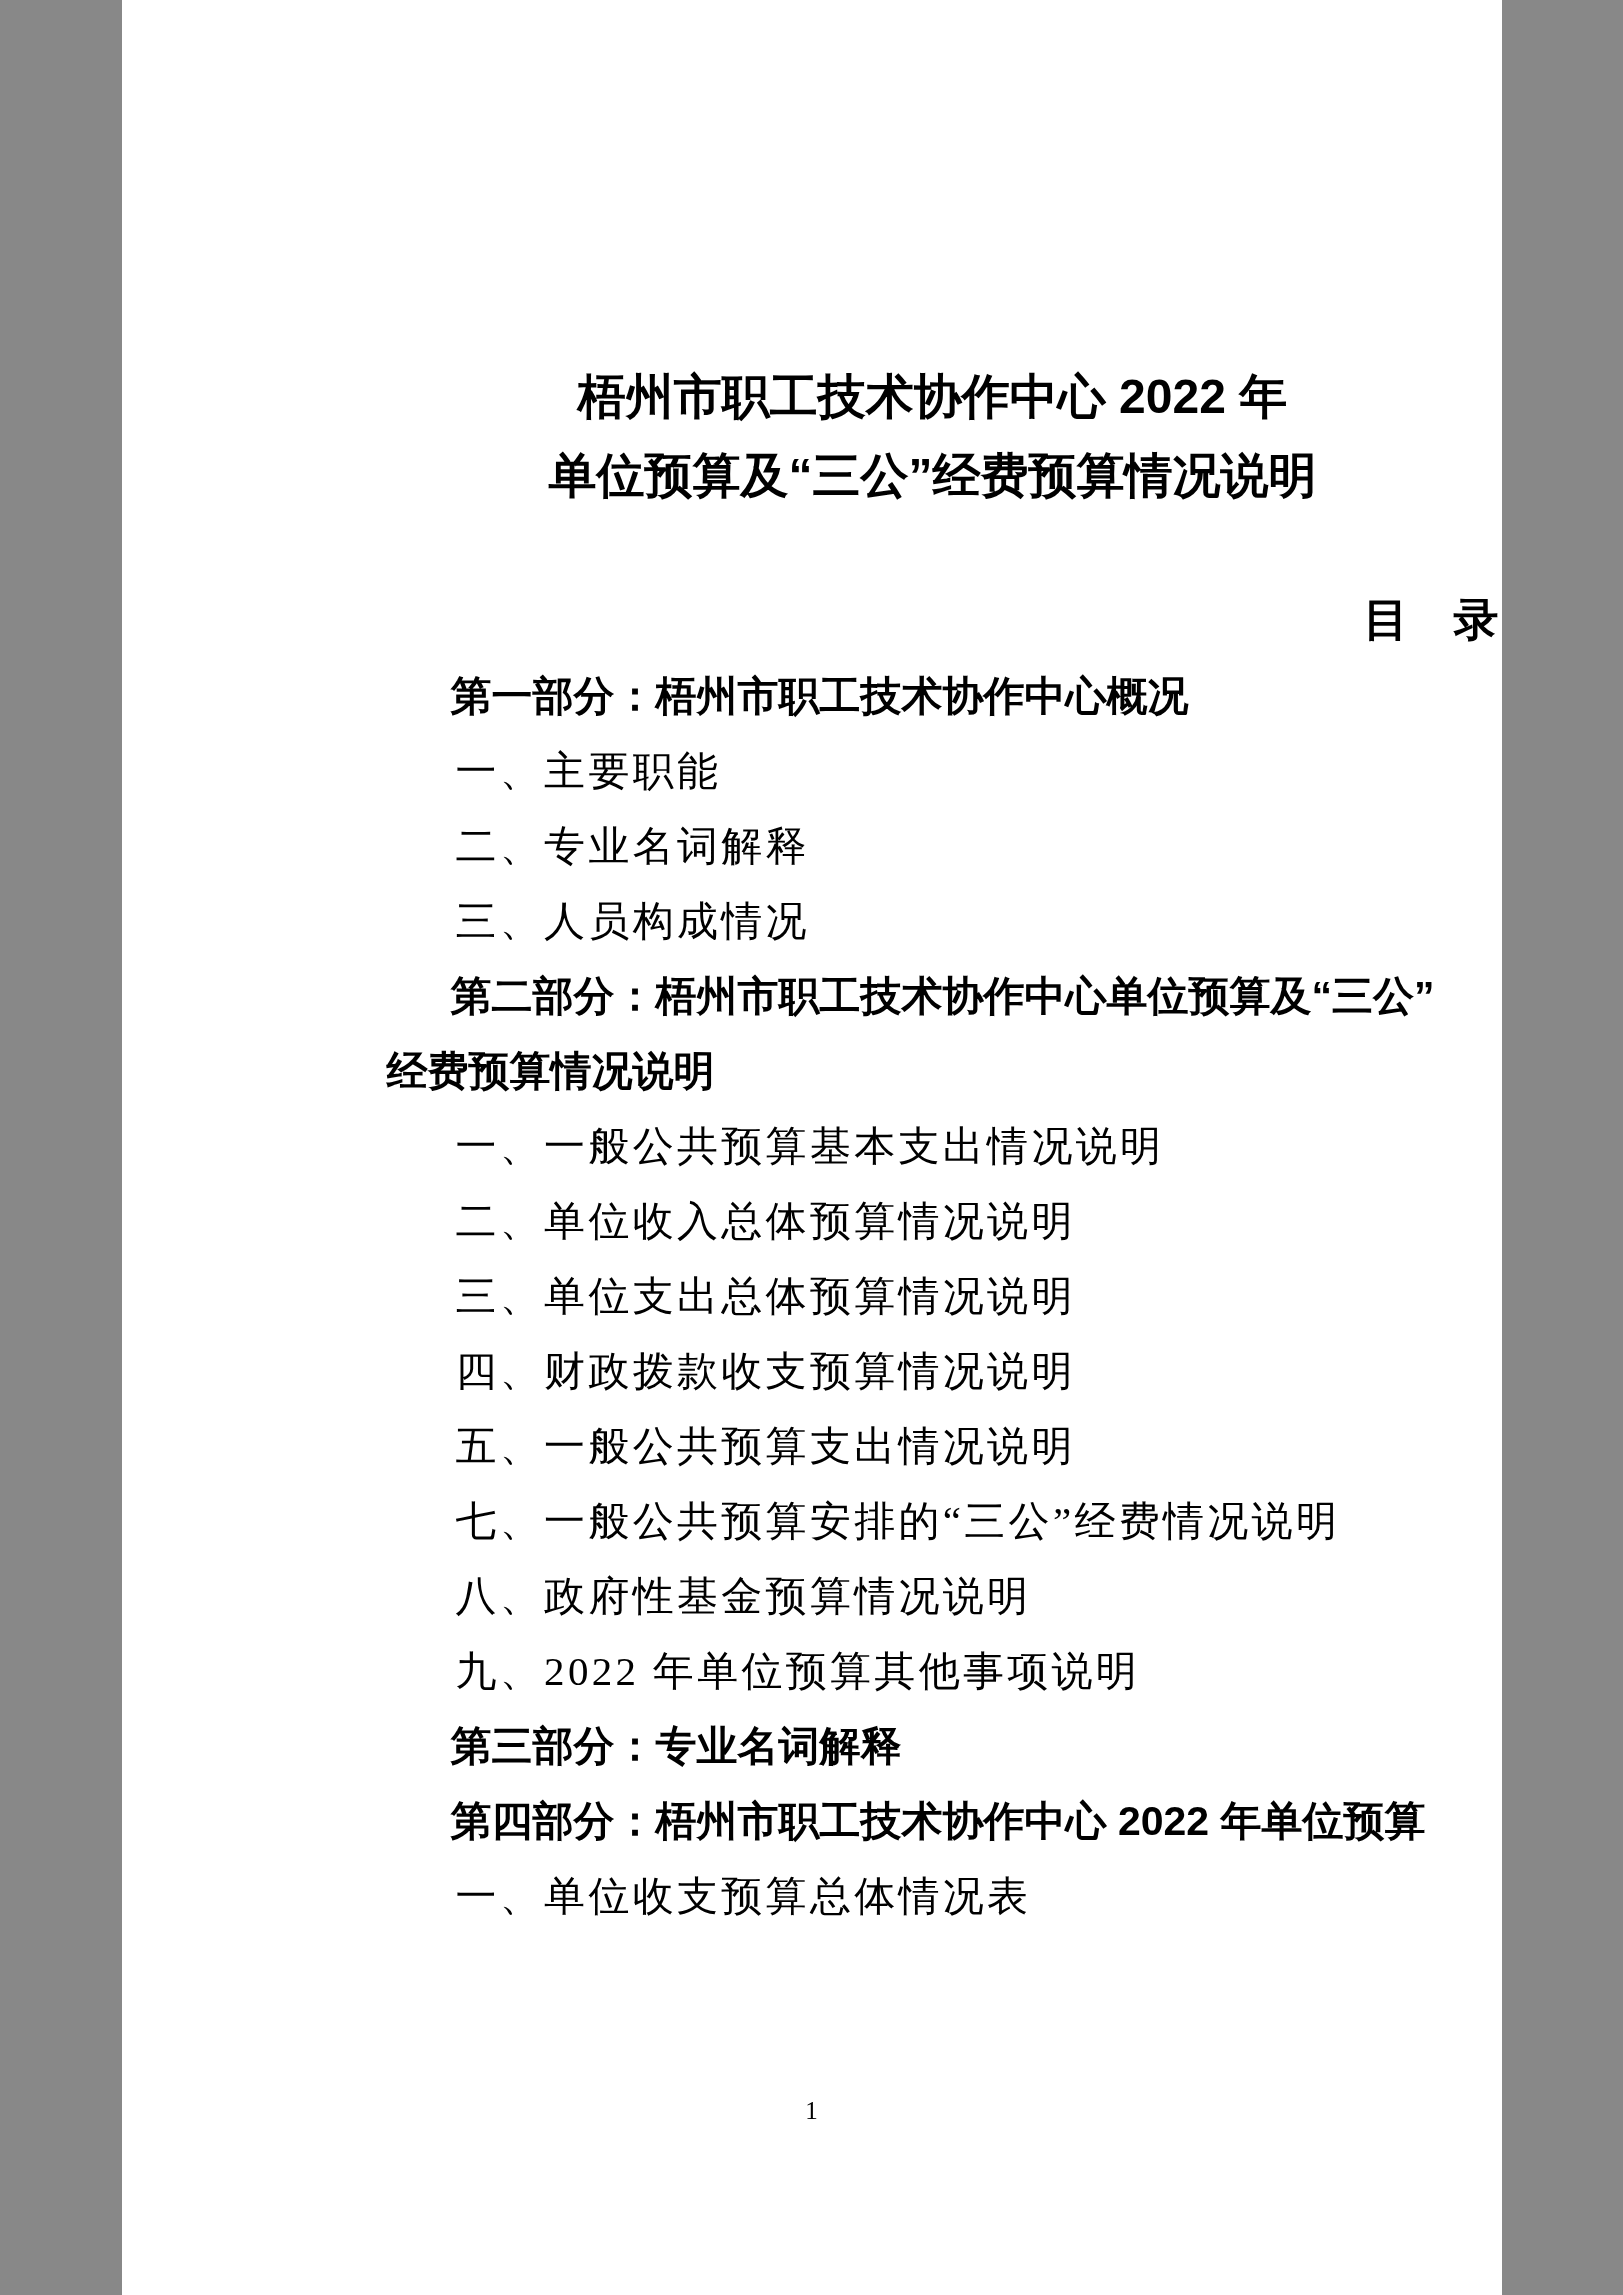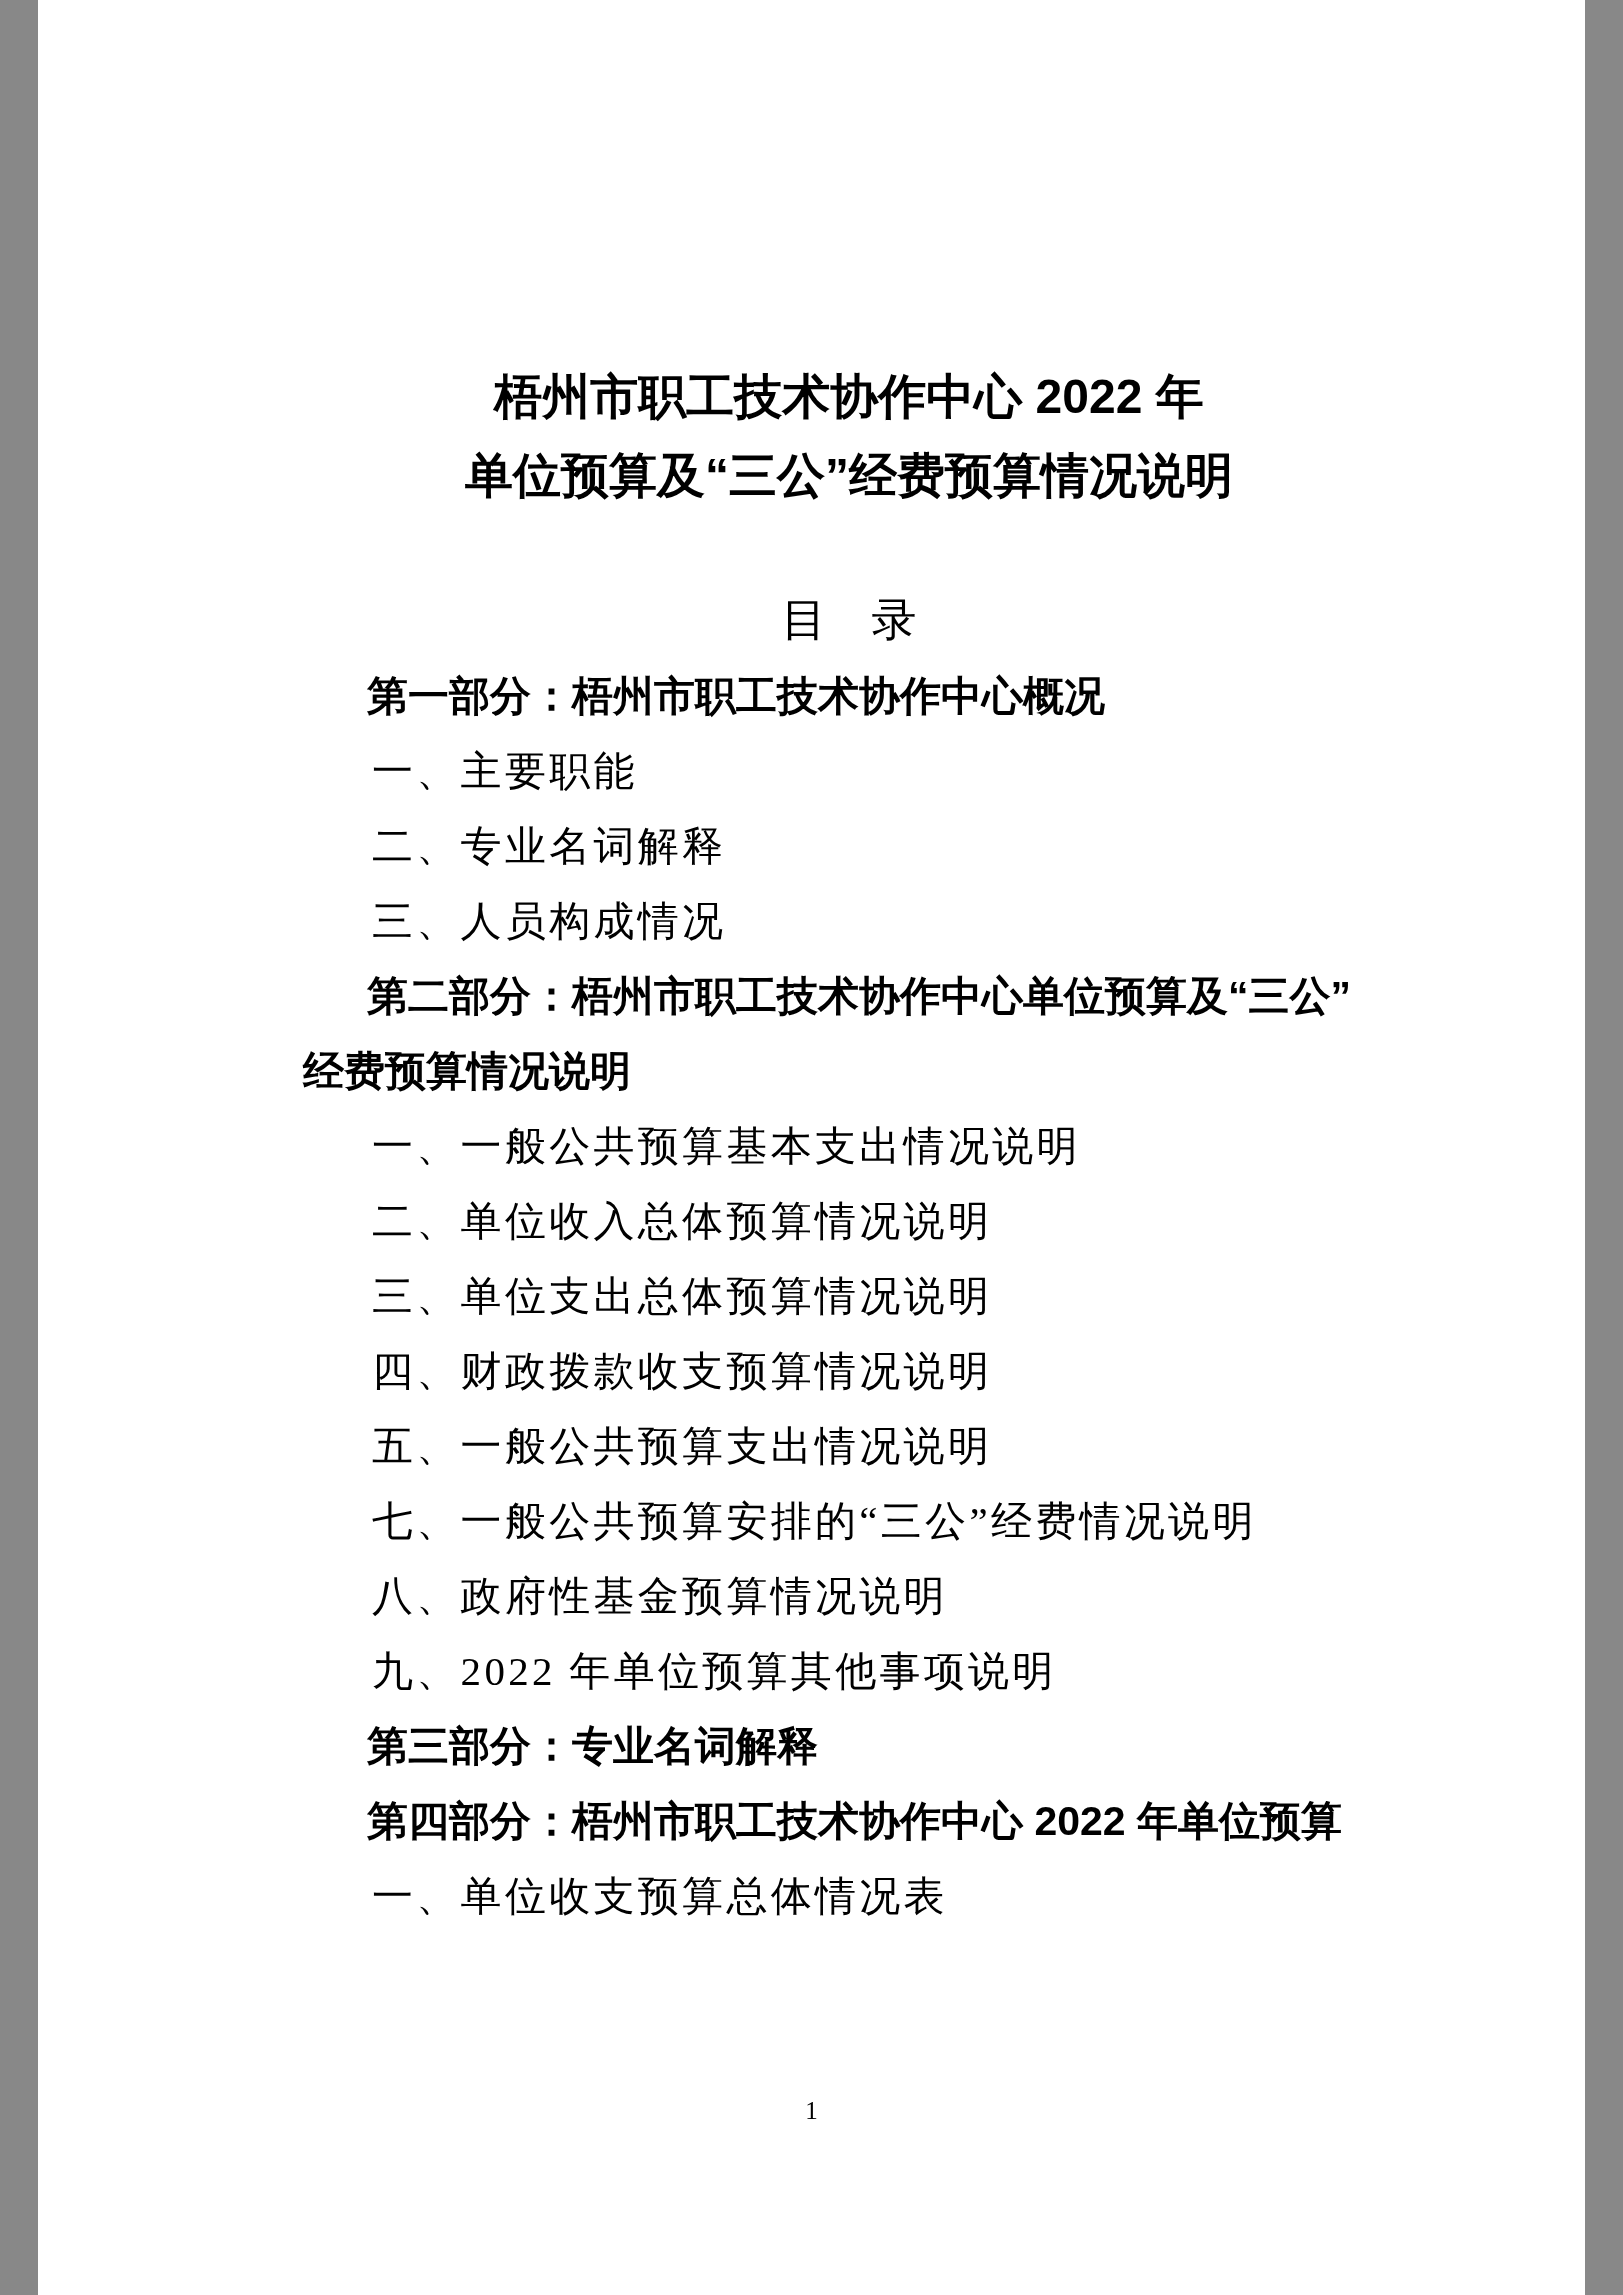--- a/index.html
+++ b/index.html
@@ -2,21 +2,21 @@
 <html style="font-size:10.5px"><head>
 <meta charset="utf-8">
 <style>
   html, body {
     margin: 0;
     padding: 0;
     background: #888;
   }
   .page {
     position: relative;
-    width: 1547px;
+    width: 1380px;
     height: 2295px;
     margin: 0 auto;
     background: #ffffff;
     color: #000000;
     overflow: hidden;
   }
   .content {
     position: absolute;
     left: 245px;
     top: 0;
@@ -29,24 +29,24 @@
     font-family: "Liberation Sans", sans-serif;
     font-weight: bold;
     font-size: 48px;
     line-height: 79px;
     text-align: center;
     white-space: nowrap;
   }
   .toc-heading {
     margin-top: 65px;
     font-family: "Liberation Sans", sans-serif;
-    font-weight: normal;
+    font-weight: bold;
     font-size: 45px;
     line-height: 79px;
-    text-align: center;
+    text-align: right;
   }
   .toc {
     margin-top: 0;
   }
   .line {
     font-size: 41px;
     line-height: 75px;
     white-space: nowrap;
   }
   .line.part {

